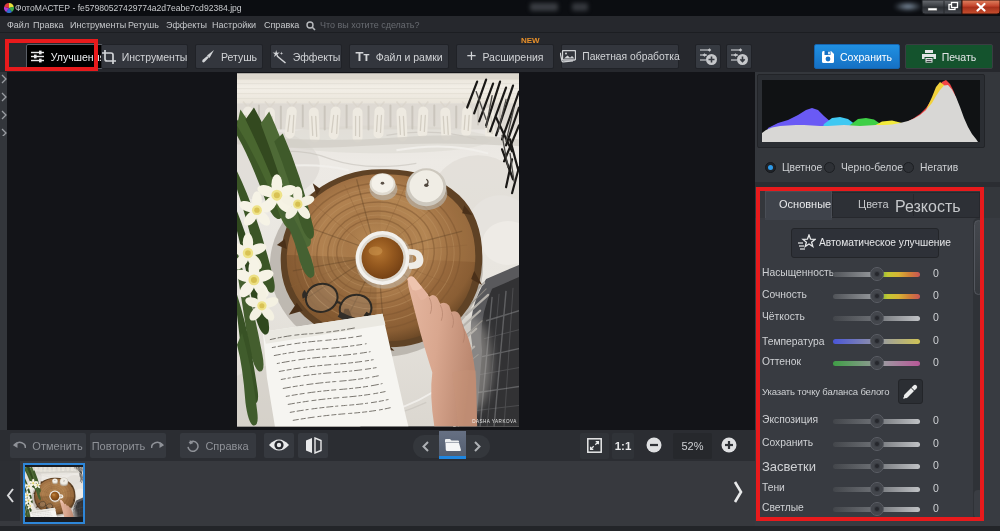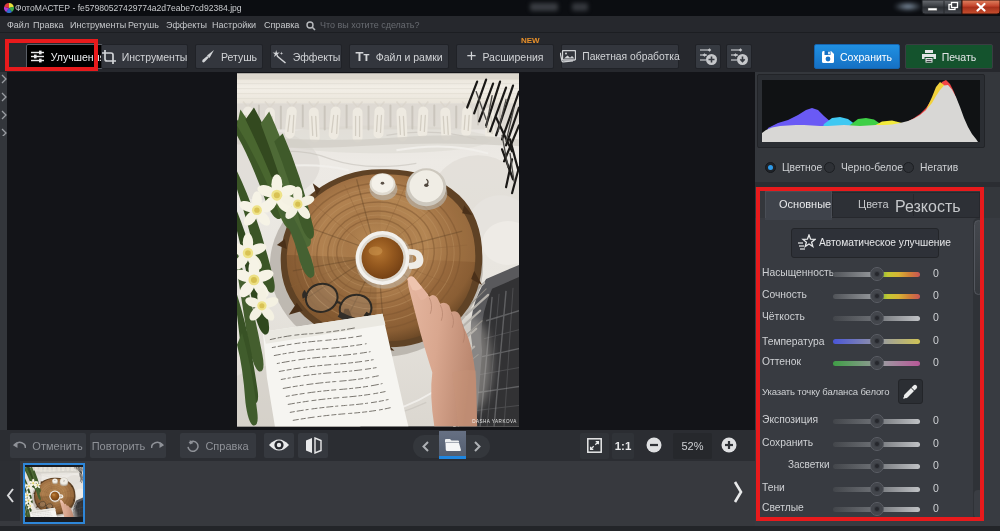--- a/index.html
+++ b/index.html
@@ -677,21 +677,21 @@
 <div class="abs" style="left:762px;top:414px;font-size:10.3px;color:#cfd1d4">Экспозиция</div>
 <div class="abs" style="left:833px;top:419px;width:87px;height:5px;border-radius:3px;background:linear-gradient(90deg,#43464b,#6a6d72 45%,#c0c2c5)"></div>
 <div class="abs" style="left:870px;top:414px;width:14px;height:14px;border-radius:50%;background:#3a3d43;border:1px solid #5c5f66;box-shadow:inset 0 0 0 3px #43464c"></div>
 <div class="abs" style="left:875px;top:419px;width:4px;height:4px;border-radius:50%;background:#26282d"></div>
 <div class="abs" style="left:933px;top:414px;font-size:10.5px;color:#cfd1d4">0</div>
 <div class="abs" style="left:762px;top:437px;font-size:10.3px;color:#cfd1d4">Сохранить</div>
 <div class="abs" style="left:833px;top:442px;width:87px;height:5px;border-radius:3px;background:linear-gradient(90deg,#43464b,#6a6d72 45%,#c0c2c5)"></div>
 <div class="abs" style="left:870px;top:437px;width:14px;height:14px;border-radius:50%;background:#3a3d43;border:1px solid #5c5f66;box-shadow:inset 0 0 0 3px #43464c"></div>
 <div class="abs" style="left:875px;top:442px;width:4px;height:4px;border-radius:50%;background:#26282d"></div>
 <div class="abs" style="left:933px;top:437px;font-size:10.5px;color:#cfd1d4">0</div>
-<div class="abs" style="left:788px;top:459px;font-size:10px;color:#cfd1d4">Засветки</div>
+<div class="abs" style="left:762px;top:459px;font-size:13px;color:#cfd1d4">Засветки</div>
 <div class="abs" style="left:833px;top:464px;width:87px;height:5px;border-radius:3px;background:linear-gradient(90deg,#43464b,#6a6d72 45%,#c0c2c5)"></div>
 <div class="abs" style="left:870px;top:459px;width:14px;height:14px;border-radius:50%;background:#3a3d43;border:1px solid #5c5f66;box-shadow:inset 0 0 0 3px #43464c"></div>
 <div class="abs" style="left:875px;top:464px;width:4px;height:4px;border-radius:50%;background:#26282d"></div>
 <div class="abs" style="left:933px;top:459px;font-size:10.5px;color:#cfd1d4">0</div>
 <div class="abs" style="left:762px;top:482px;font-size:10.3px;color:#cfd1d4">Тени</div>
 <div class="abs" style="left:833px;top:487px;width:87px;height:5px;border-radius:3px;background:linear-gradient(90deg,#43464b,#6a6d72 45%,#c0c2c5)"></div>
 <div class="abs" style="left:870px;top:482px;width:14px;height:14px;border-radius:50%;background:#3a3d43;border:1px solid #5c5f66;box-shadow:inset 0 0 0 3px #43464c"></div>
 <div class="abs" style="left:875px;top:487px;width:4px;height:4px;border-radius:50%;background:#26282d"></div>
 <div class="abs" style="left:933px;top:482px;font-size:10.5px;color:#cfd1d4">0</div>
 <div class="abs" style="left:762px;top:502px;font-size:10.3px;color:#cfd1d4">Светлые</div>

